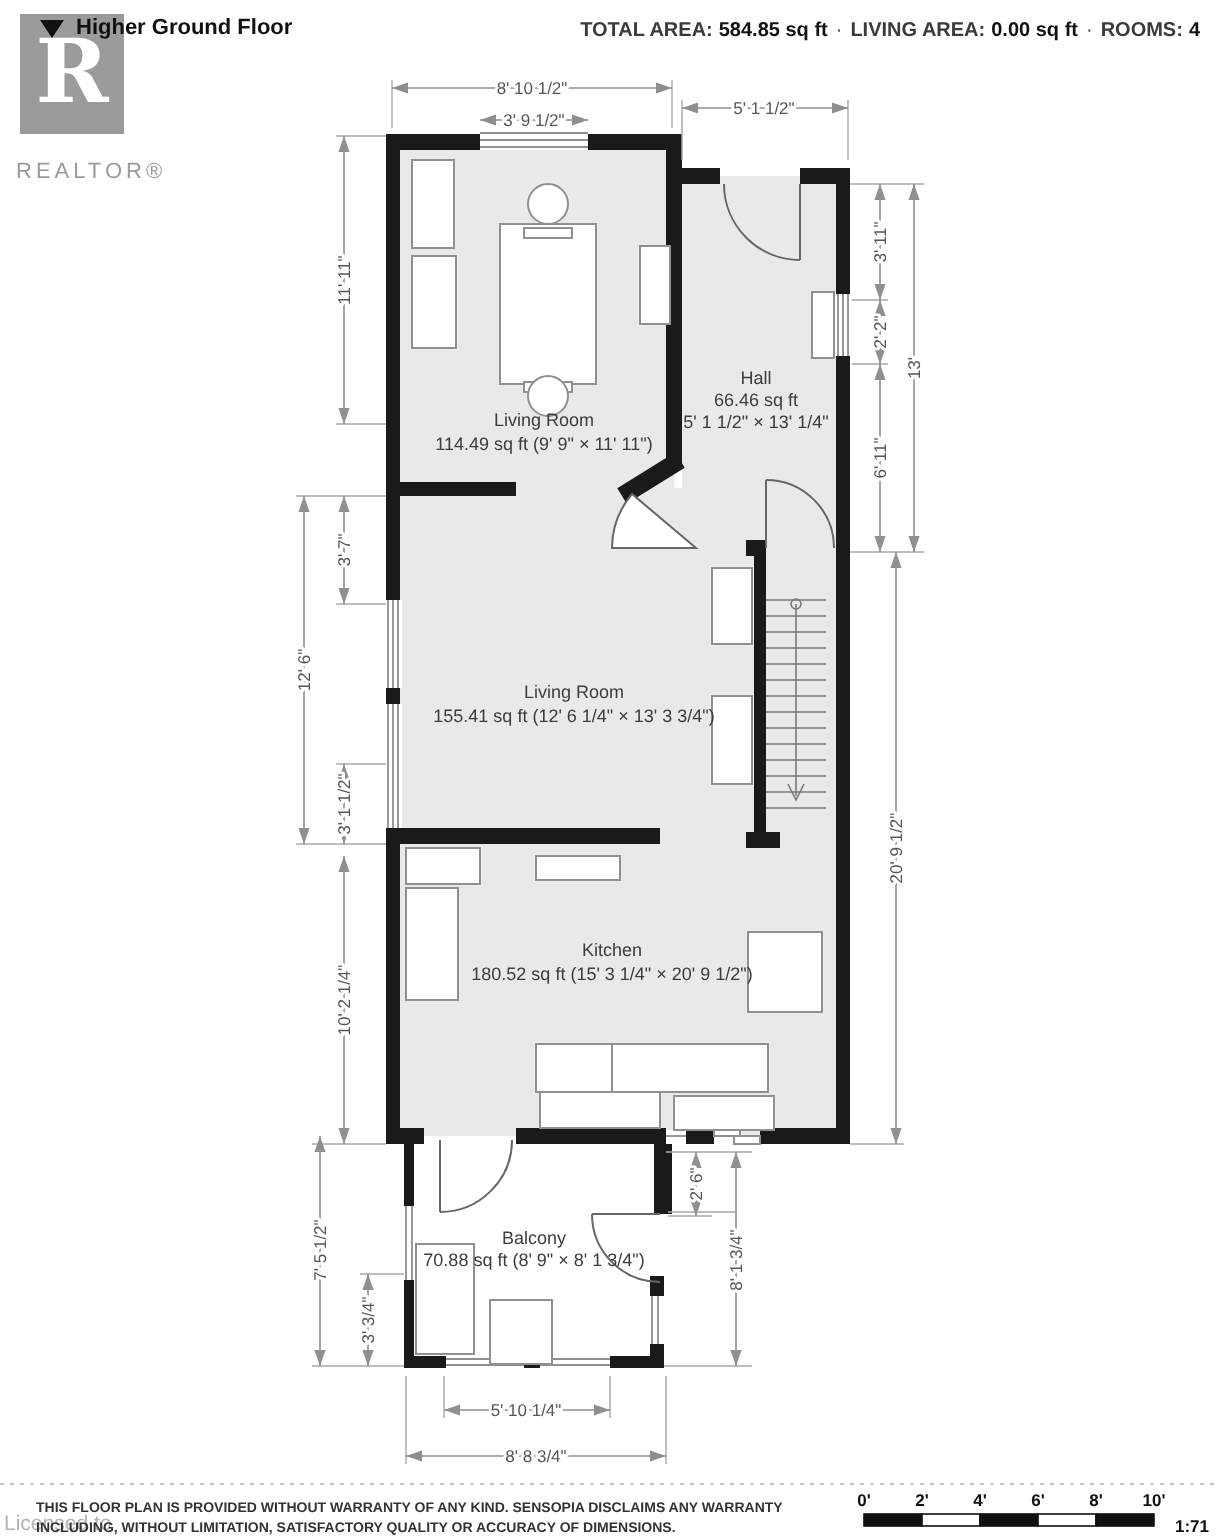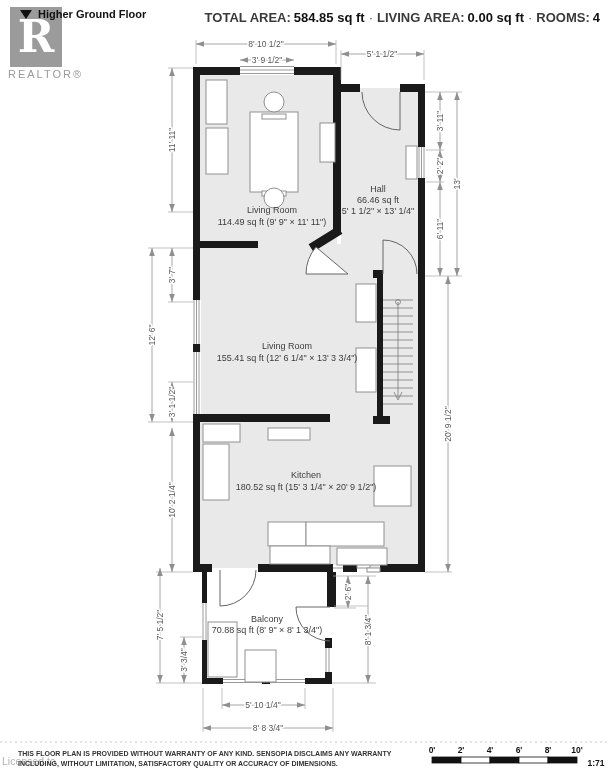--- a/index.html
+++ b/index.html
@@ -2,26 +2,26 @@
 <html><head>
 <meta charset="utf-8">
 <style>
   html,body{margin:0;padding:0;background:#fff;}
   #page{position:relative;width:608px;height:768px;background:#fff;overflow:hidden;
         font-family:"Liberation Sans",sans-serif;}
   
   #logo{position:absolute;left:10px;top:7px;width:52px;height:60px;background:#9b9b9b;
         display:flex;align-items:center;justify-content:center;z-index:1;}
   #logo .r{color:#fff;font-family:"DejaVu Serif",serif;font-weight:bold;font-size:44px;line-height:1;}
-  #logo-word{position:absolute;left:8px;top:68px;color:#9b9b9b;font-size:11px;letter-spacing:2px;z-index:1;}
+  #logo-word{position:absolute;left:8px;top:80px;color:#9b9b9b;font-size:11px;letter-spacing:2px;z-index:1;}
   #title-row{position:absolute;left:20px;top:8px;display:flex;align-items:center;gap:6px;z-index:2;}
   .tri{width:0;height:0;border-left:6px solid transparent;border-right:6px solid transparent;
        border-top:9px solid #111;}
   #title{font-size:11px;font-weight:bold;color:#111;}
-  #stats{position:absolute;right:8px;top:10px;font-size:13px;color:#222;z-index:2;white-space:nowrap;text-align:center;}
+  #stats{position:absolute;right:8px;top:10px;font-size:10px;color:#222;z-index:2;white-space:nowrap;text-align:center;}
   #stats .lb{font-weight:600;color:#3a3a3a;}
   #stats .vl{font-weight:bold;color:#111;margin-left:3px;}
   #stats .sp{margin:0 4px;color:#444;}
   
   svg{position:absolute;left:0;top:0;}
   .wall{fill:#1a1a1a;}
   .floor{fill:#e9e9e9;}
   .furn{fill:#ffffff;stroke:#909090;stroke-width:1;}
   .winline{stroke:#8f8f8f;stroke-width:0.9;fill:none;}
   .winbg{fill:#ffffff;}

